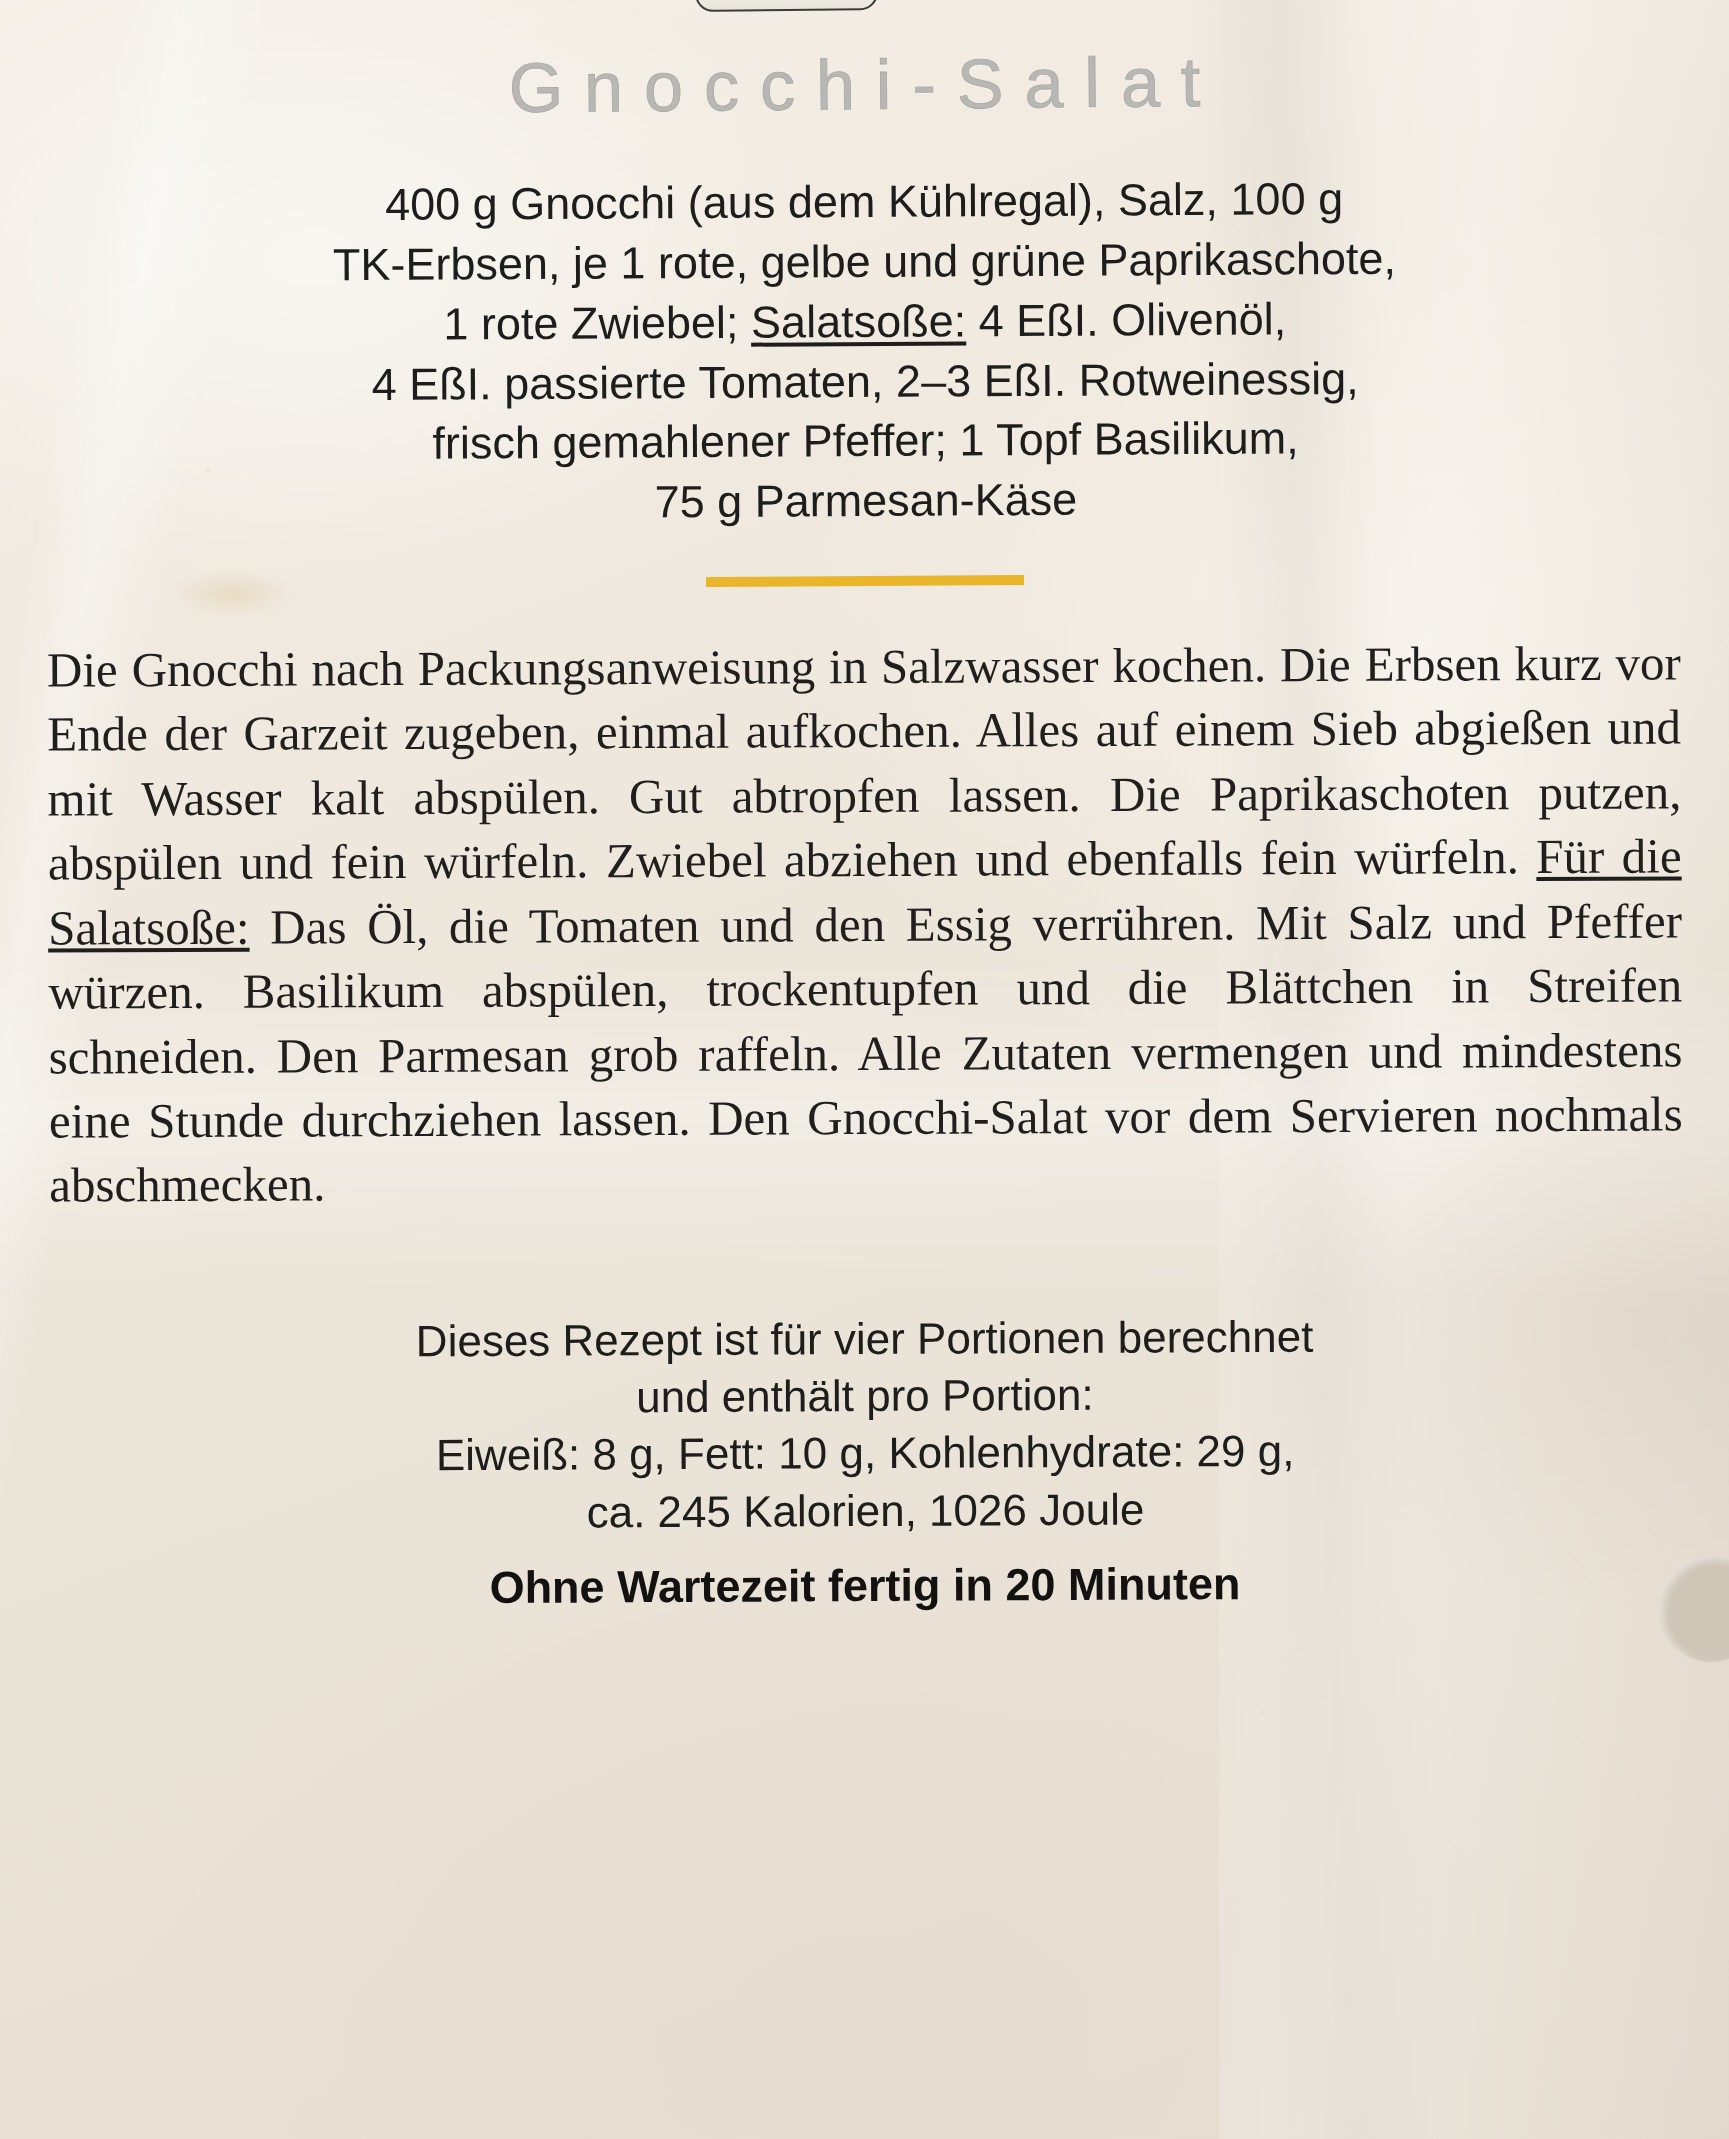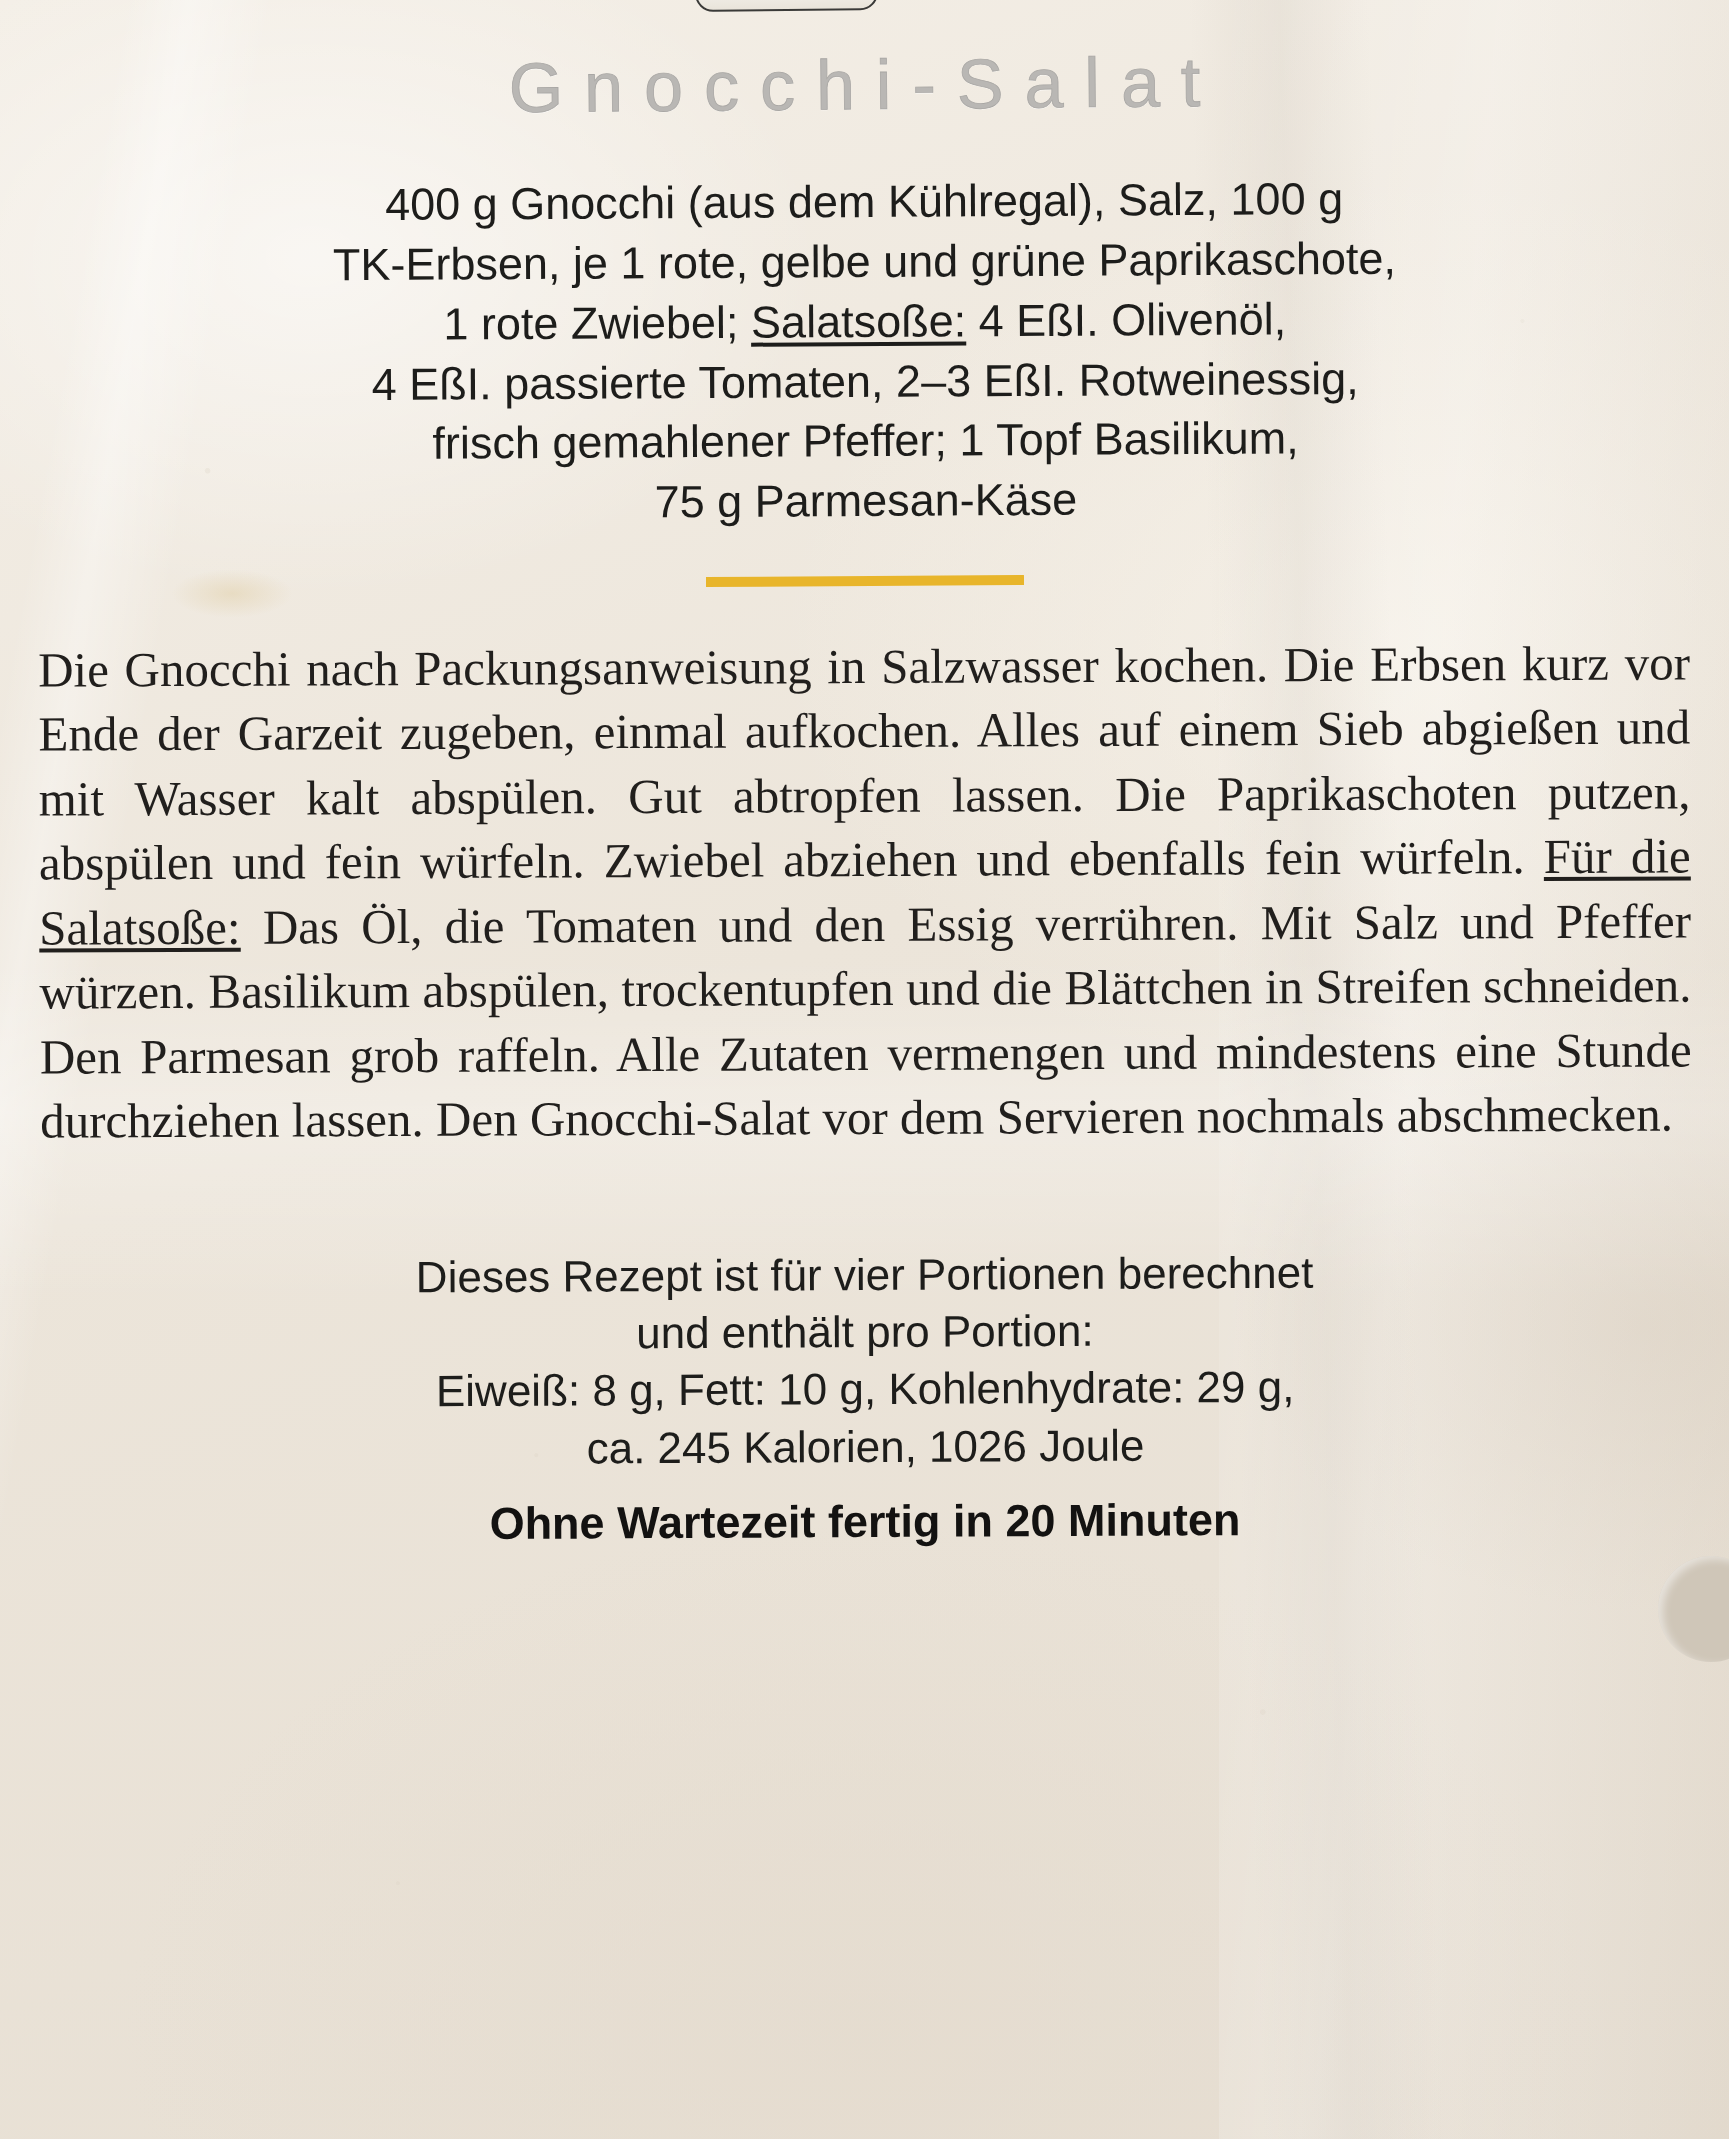--- a/index.html
+++ b/index.html
@@ -81,21 +81,21 @@
     height: 23px;
     border-top: 2.4px solid #4a4a47;
     border-left: 2.4px solid #4a4a47;
     transform: skewX(-12deg);
     opacity: 0.85;
   }
 
   .content {
     position: relative;
     z-index: 5;
-    padding: 0 35px;
+    padding: 0 44px;
   }
 
   
   .title {
     margin-top: 45px;
     text-align: center;
     font-family: "Liberation Sans", sans-serif;
     font-size: 70px;
     font-weight: 400;
     letter-spacing: 21px;

